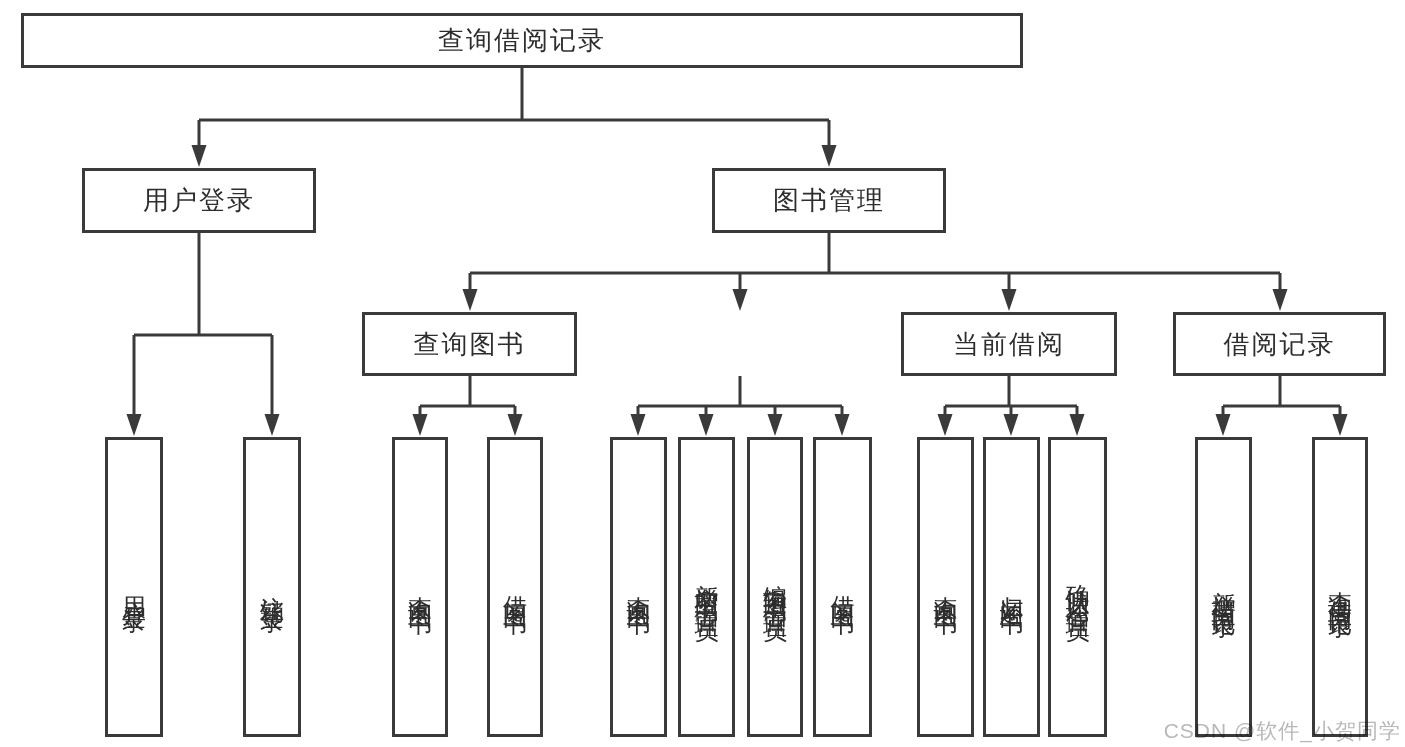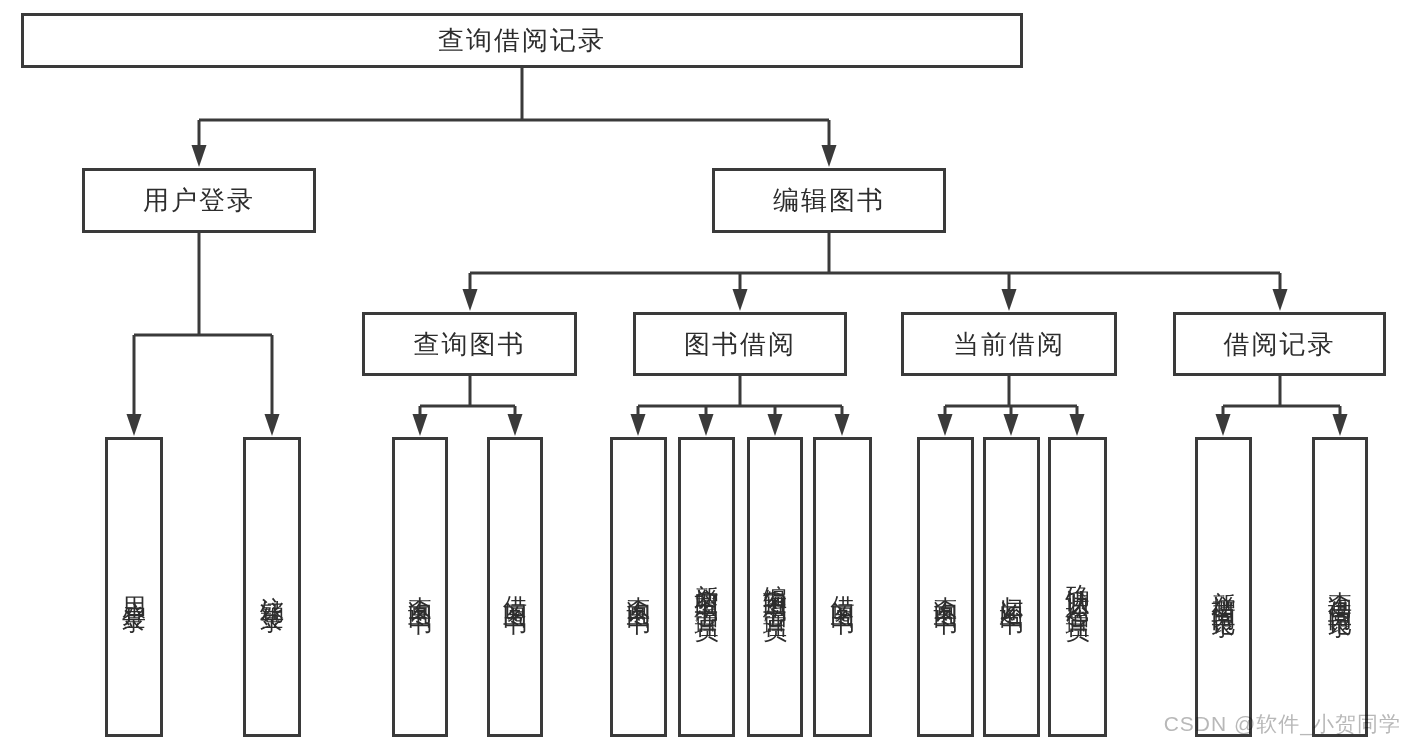--- a/index.html
+++ b/index.html
@@ -39,21 +39,21 @@
   .node.leaf span {
     writing-mode: vertical-rl;
     text-orientation: mixed;
     font-size: 24px;
     letter-spacing: 5px;
     line-height: 1;
   }
   .watermark {
     position: absolute;
     right: 4px;
-    bottom: 9px;
+    bottom: 2px;
     font-size: 21px;
     letter-spacing: 1px;
     color: #b8b8b8;
     mix-blend-mode: multiply;
     white-space: nowrap;
   }
 </style>
 </head>
 <body>
 
@@ -129,28 +129,25 @@
   </svg>
 
   <div class="node h" style="left:21px;top:13px;width:1002px;height:55px">
     <span>查询借阅记录</span>
   </div>
 
   <div class="node h" style="left:82px;top:168px;width:234px;height:65px">
     <span>用户登录</span>
   </div>
   <div class="node h" style="left:712px;top:168px;width:234px;height:65px">
-    <span>编辑图书</span>
+    <span>图书管理</span>
   </div>
 
   <div class="node h" style="left:362px;top:312px;width:215px;height:64px">
     <span>查询图书</span>
-  </div>
-  <div class="node h" style="left:633px;top:312px;width:214px;height:64px">
-    <span>图书借阅</span>
   </div>
   <div class="node h" style="left:1173px;top:312px;width:213px;height:64px">
     <span>借阅记录</span>
   </div>
   <div class="node h" style="left:901px;top:312px;width:216px;height:64px">
     <span>当前借阅</span>
   </div>
 
   <div class="node leaf" style="left:105px;top:437px;width:58px;height:300px">
     <span>用户登录</span>

